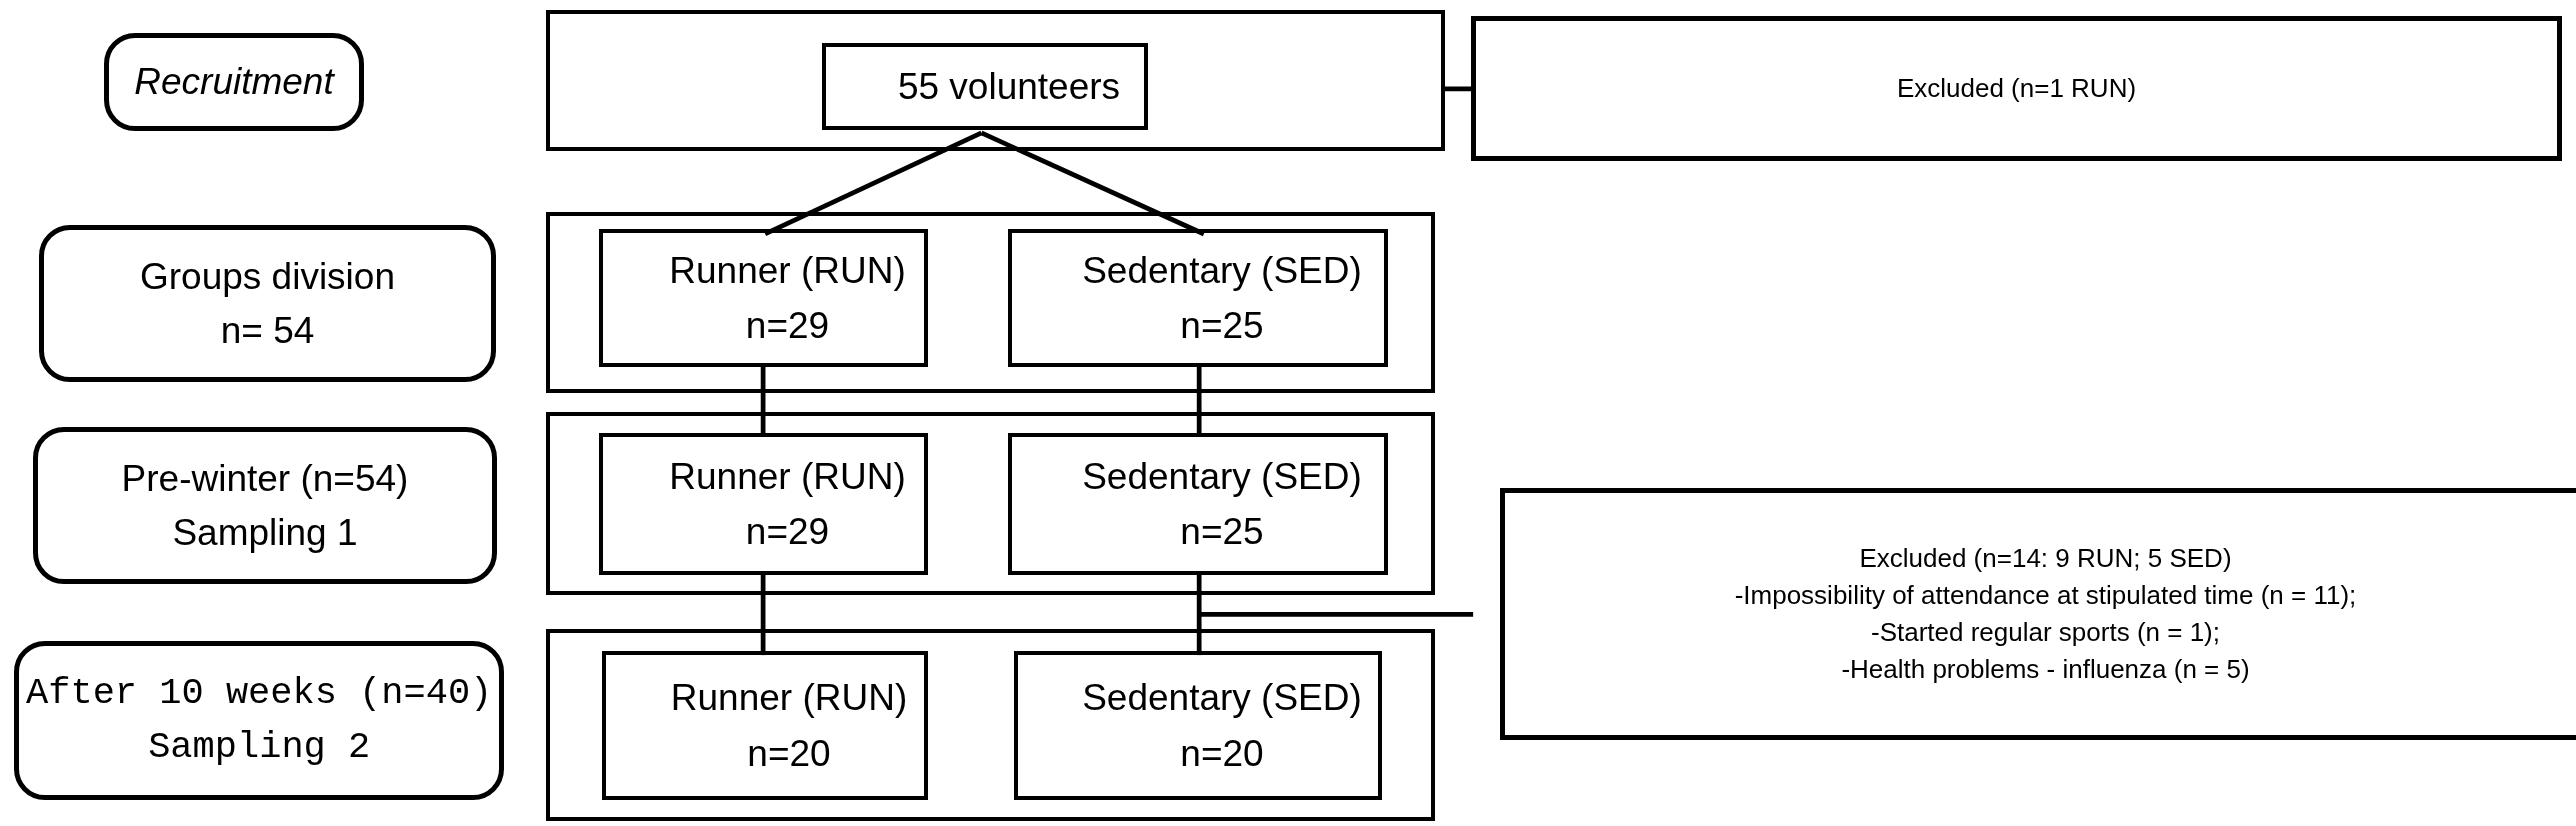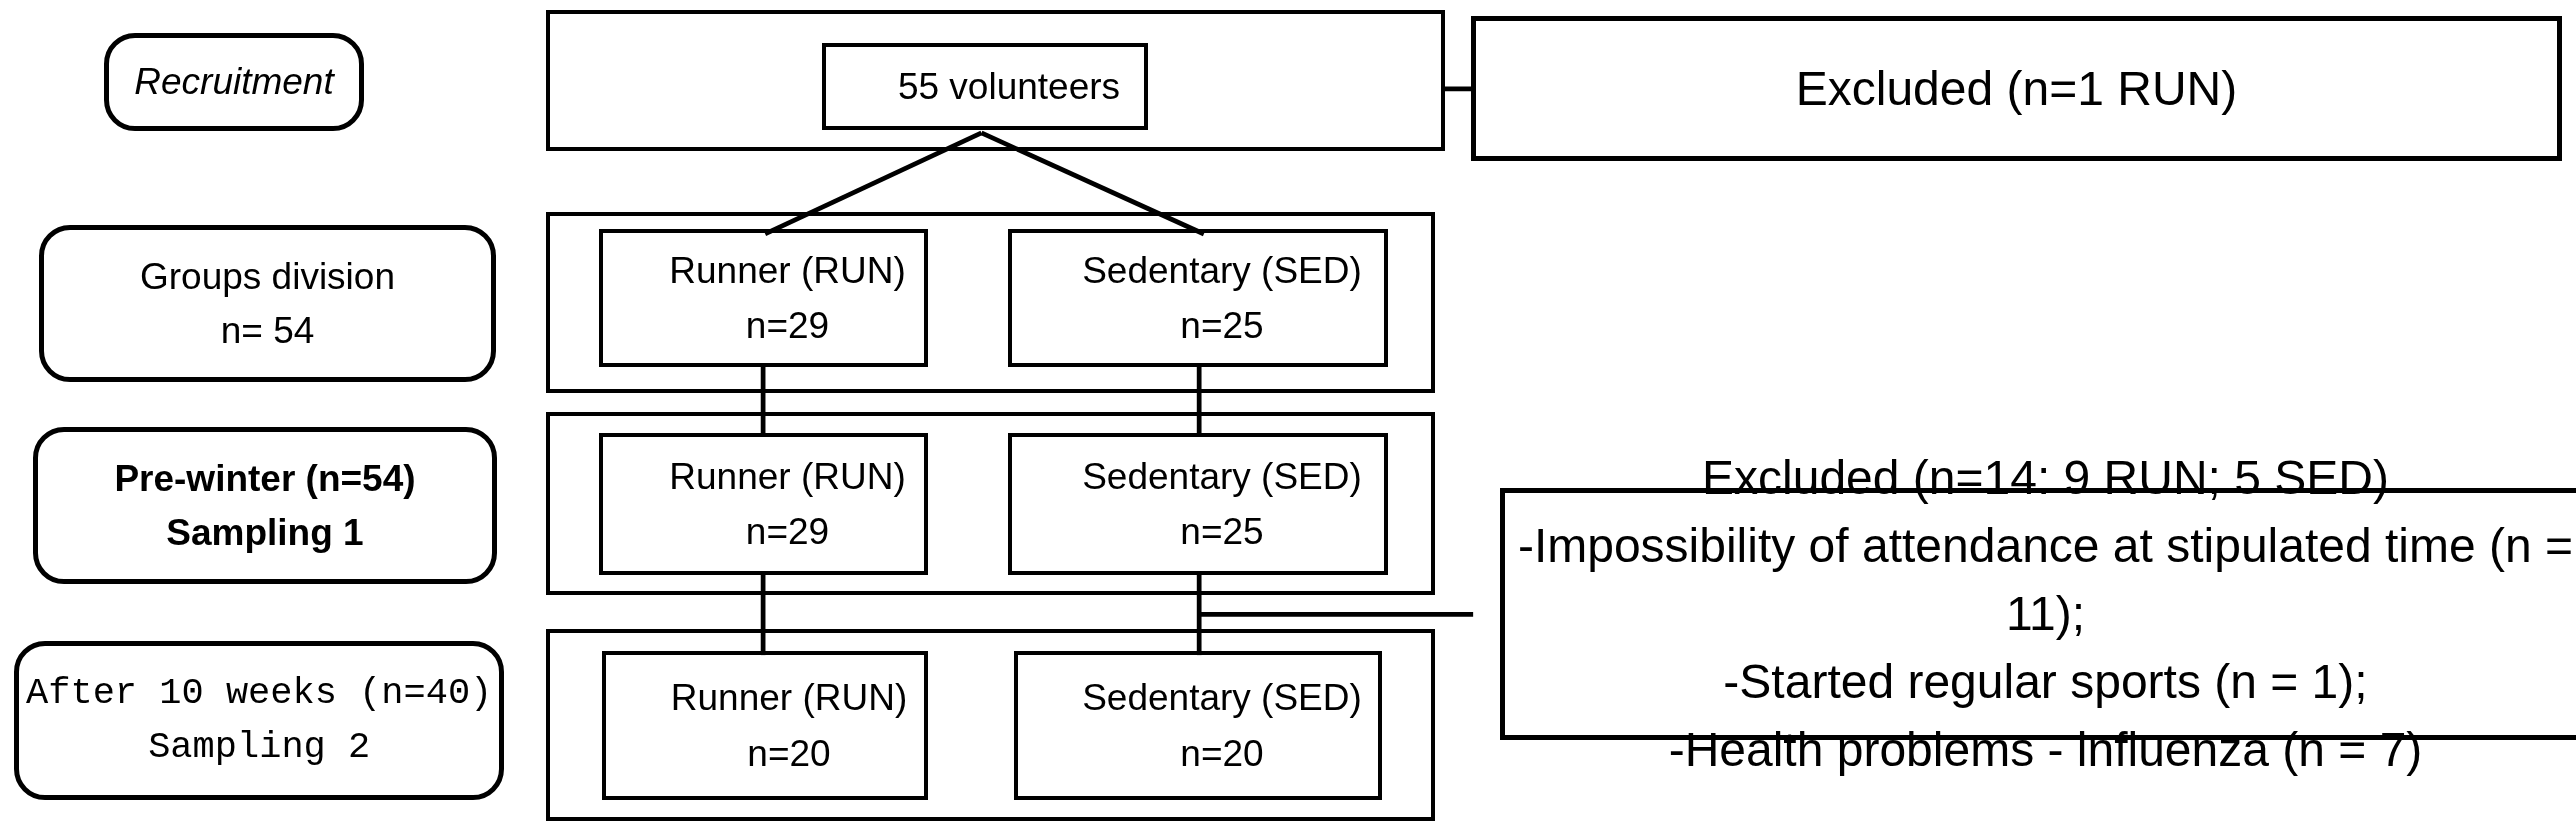--- a/index.html
+++ b/index.html
@@ -55,28 +55,28 @@
     z-index: 2;
     padding-left: 48px;
   }
   .exclusion {
     border-width: 5.4px;
     display: flex;
     flex-direction: column;
     align-items: center;
     justify-content: center;
     text-align: center;
-    font-size: 48px;
+    font-size: 26px;
     line-height: 1.42;
     z-index: 2;
   }
   
   .stage-recruitment { left: 104px; top: 33px;  width: 260px; height: 98px; font-style: italic; }
   .stage-groups      { left: 39px;  top: 225px; width: 457px; height: 157px; }
-  .stage-prewinter   { left: 33px;  top: 427px; width: 464px; height: 157px; font-weight: bold; }
+  .stage-prewinter   { left: 33px;  top: 427px; width: 464px; height: 157px; }
   .stage-after10     { left: 14.2px;  top: 641px; width: 490px; height: 159px; font-family: Liberation Mono, monospace; }
   
   .row1 { left: 546px; top: 9.5px;  width: 899px; height: 141px; }
   .row2 { left: 546px; top: 212px; width: 889px; height: 181px; }
   .row3 { left: 546px; top: 412px; width: 889px; height: 183px; }
   .row4 { left: 546px; top: 629px; width: 889px; height: 192px; }
   
   .node-volunteers { left: 822px; top: 43px;  width: 326px; height: 87px; }
   .node-r2-run { left: 599px;  top: 229px; width: 329px; height: 138px; }
   .node-r2-sed { left: 1008px; top: 229px; width: 380px; height: 138px; }
@@ -156,17 +156,17 @@
     <div>n=20</div>
   </div>
 
   <div class="box exclusion exclusion-top">
     <div>Excluded (n=1 RUN)</div>
   </div>
   <div class="box exclusion exclusion-bottom">
     <div>Excluded (n=14: 9 RUN; 5 SED)</div>
     <div>-Impossibility of attendance at stipulated time (n = 11);</div>
     <div>-Started regular sports (n = 1);</div>
-    <div>-Health problems - influenza (n = 7)</div>
+    <div>-Health problems - influenza (n = 5)</div>
   </div>
 
 </div>
 
 
 </body></html>

